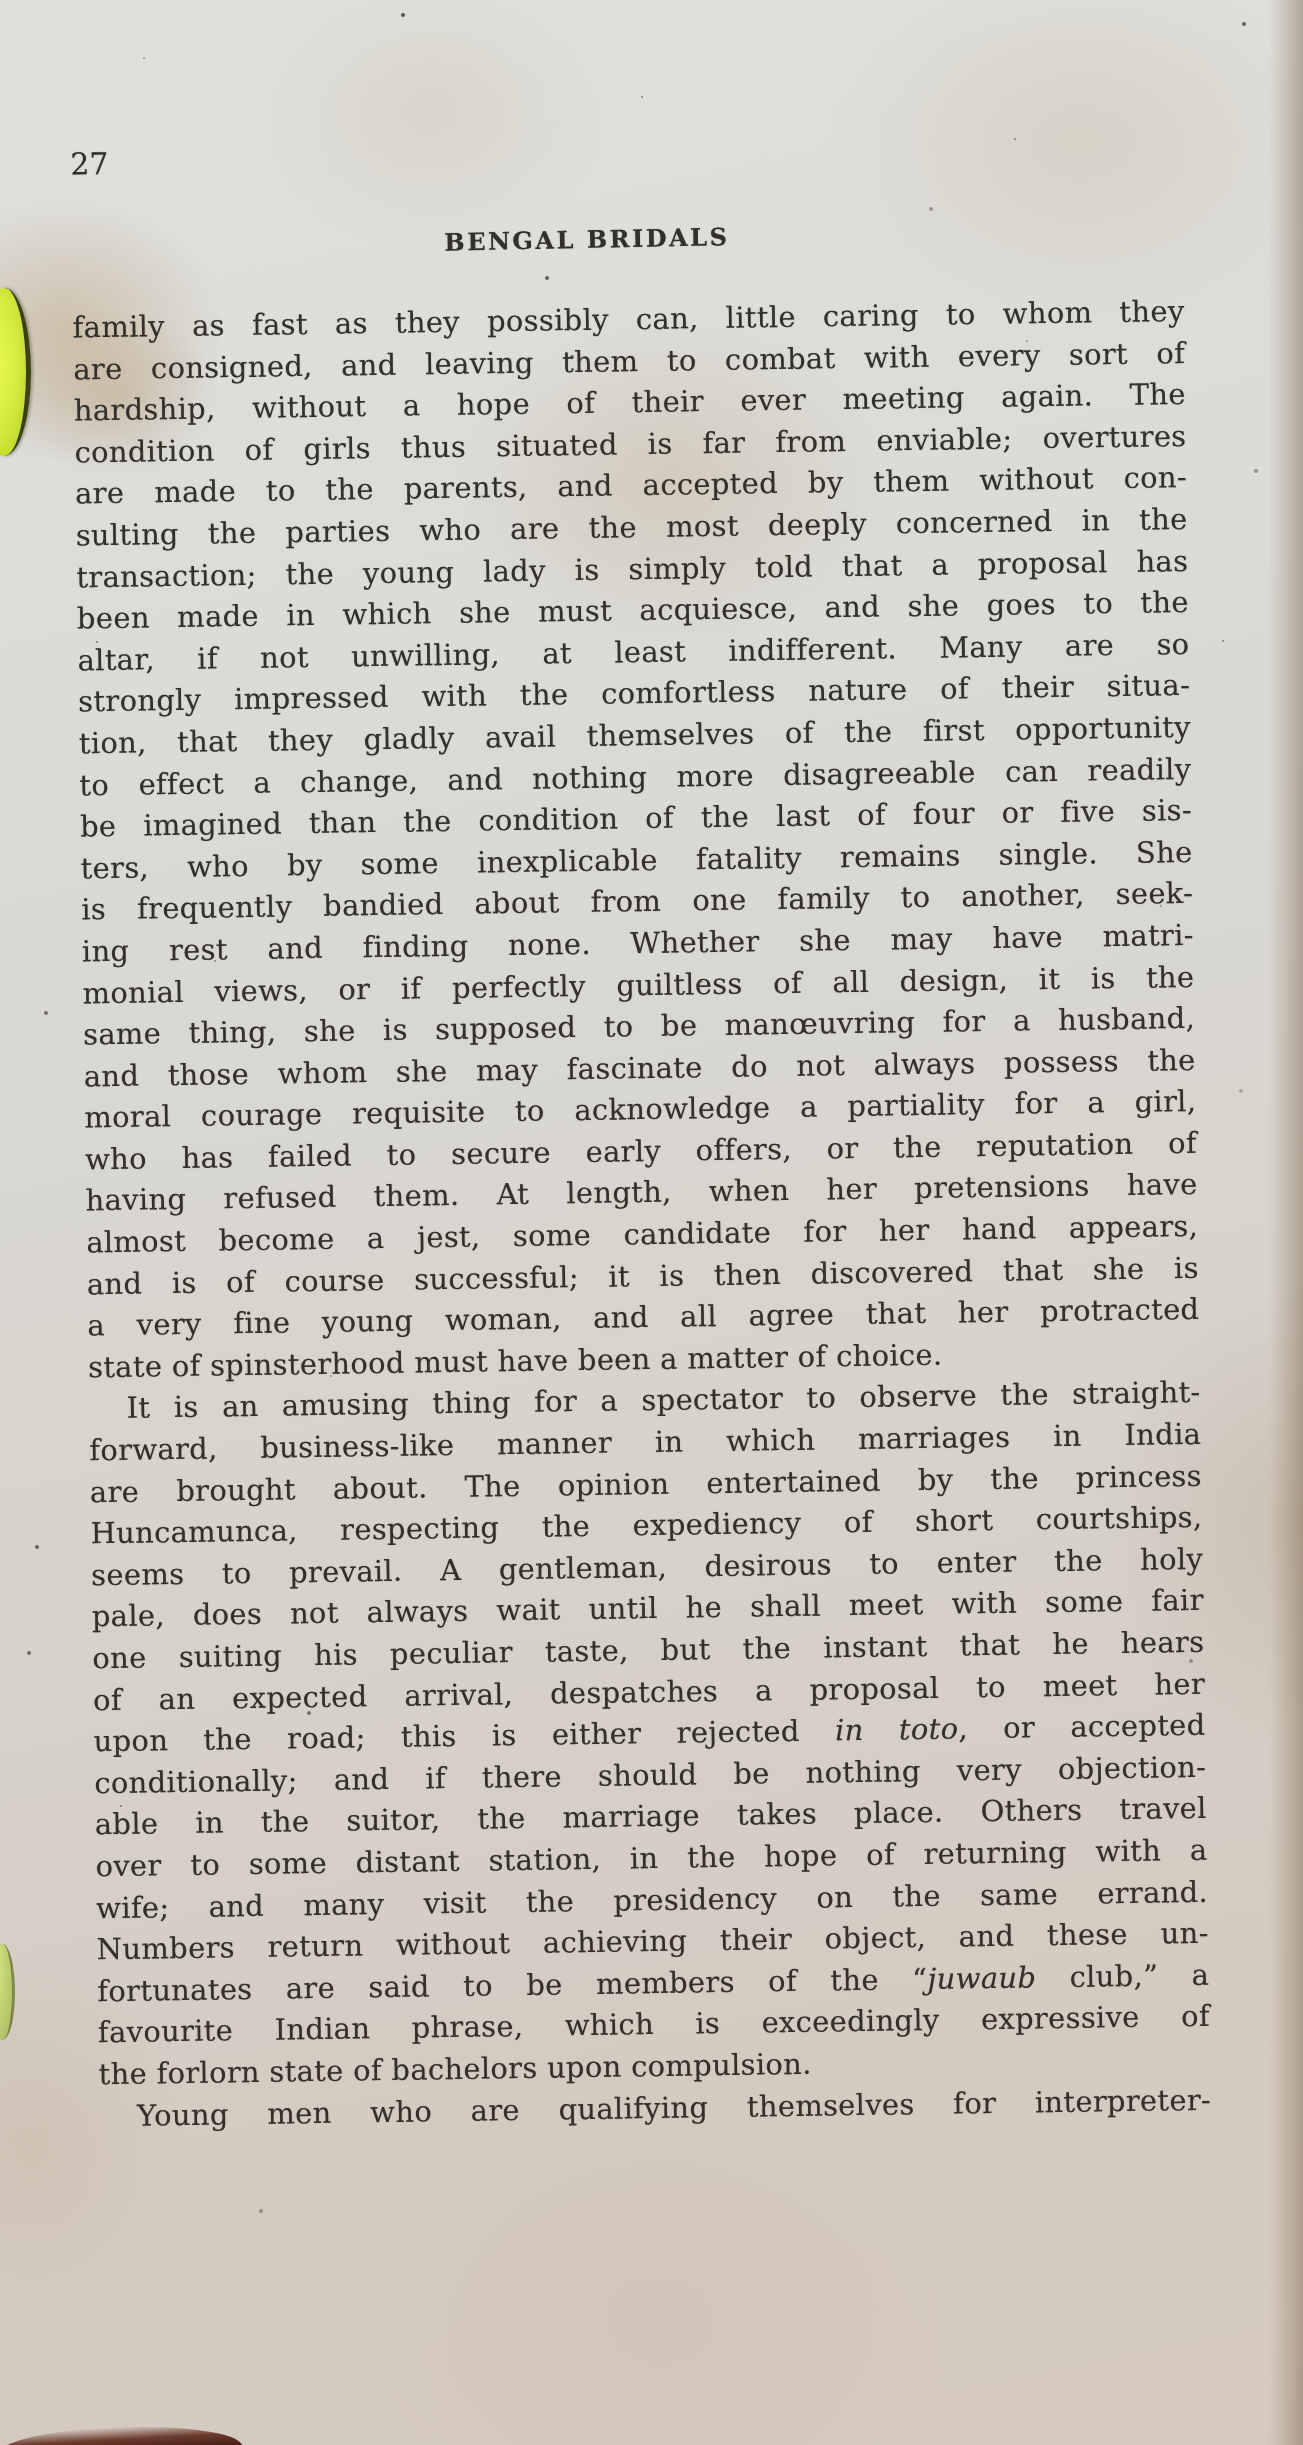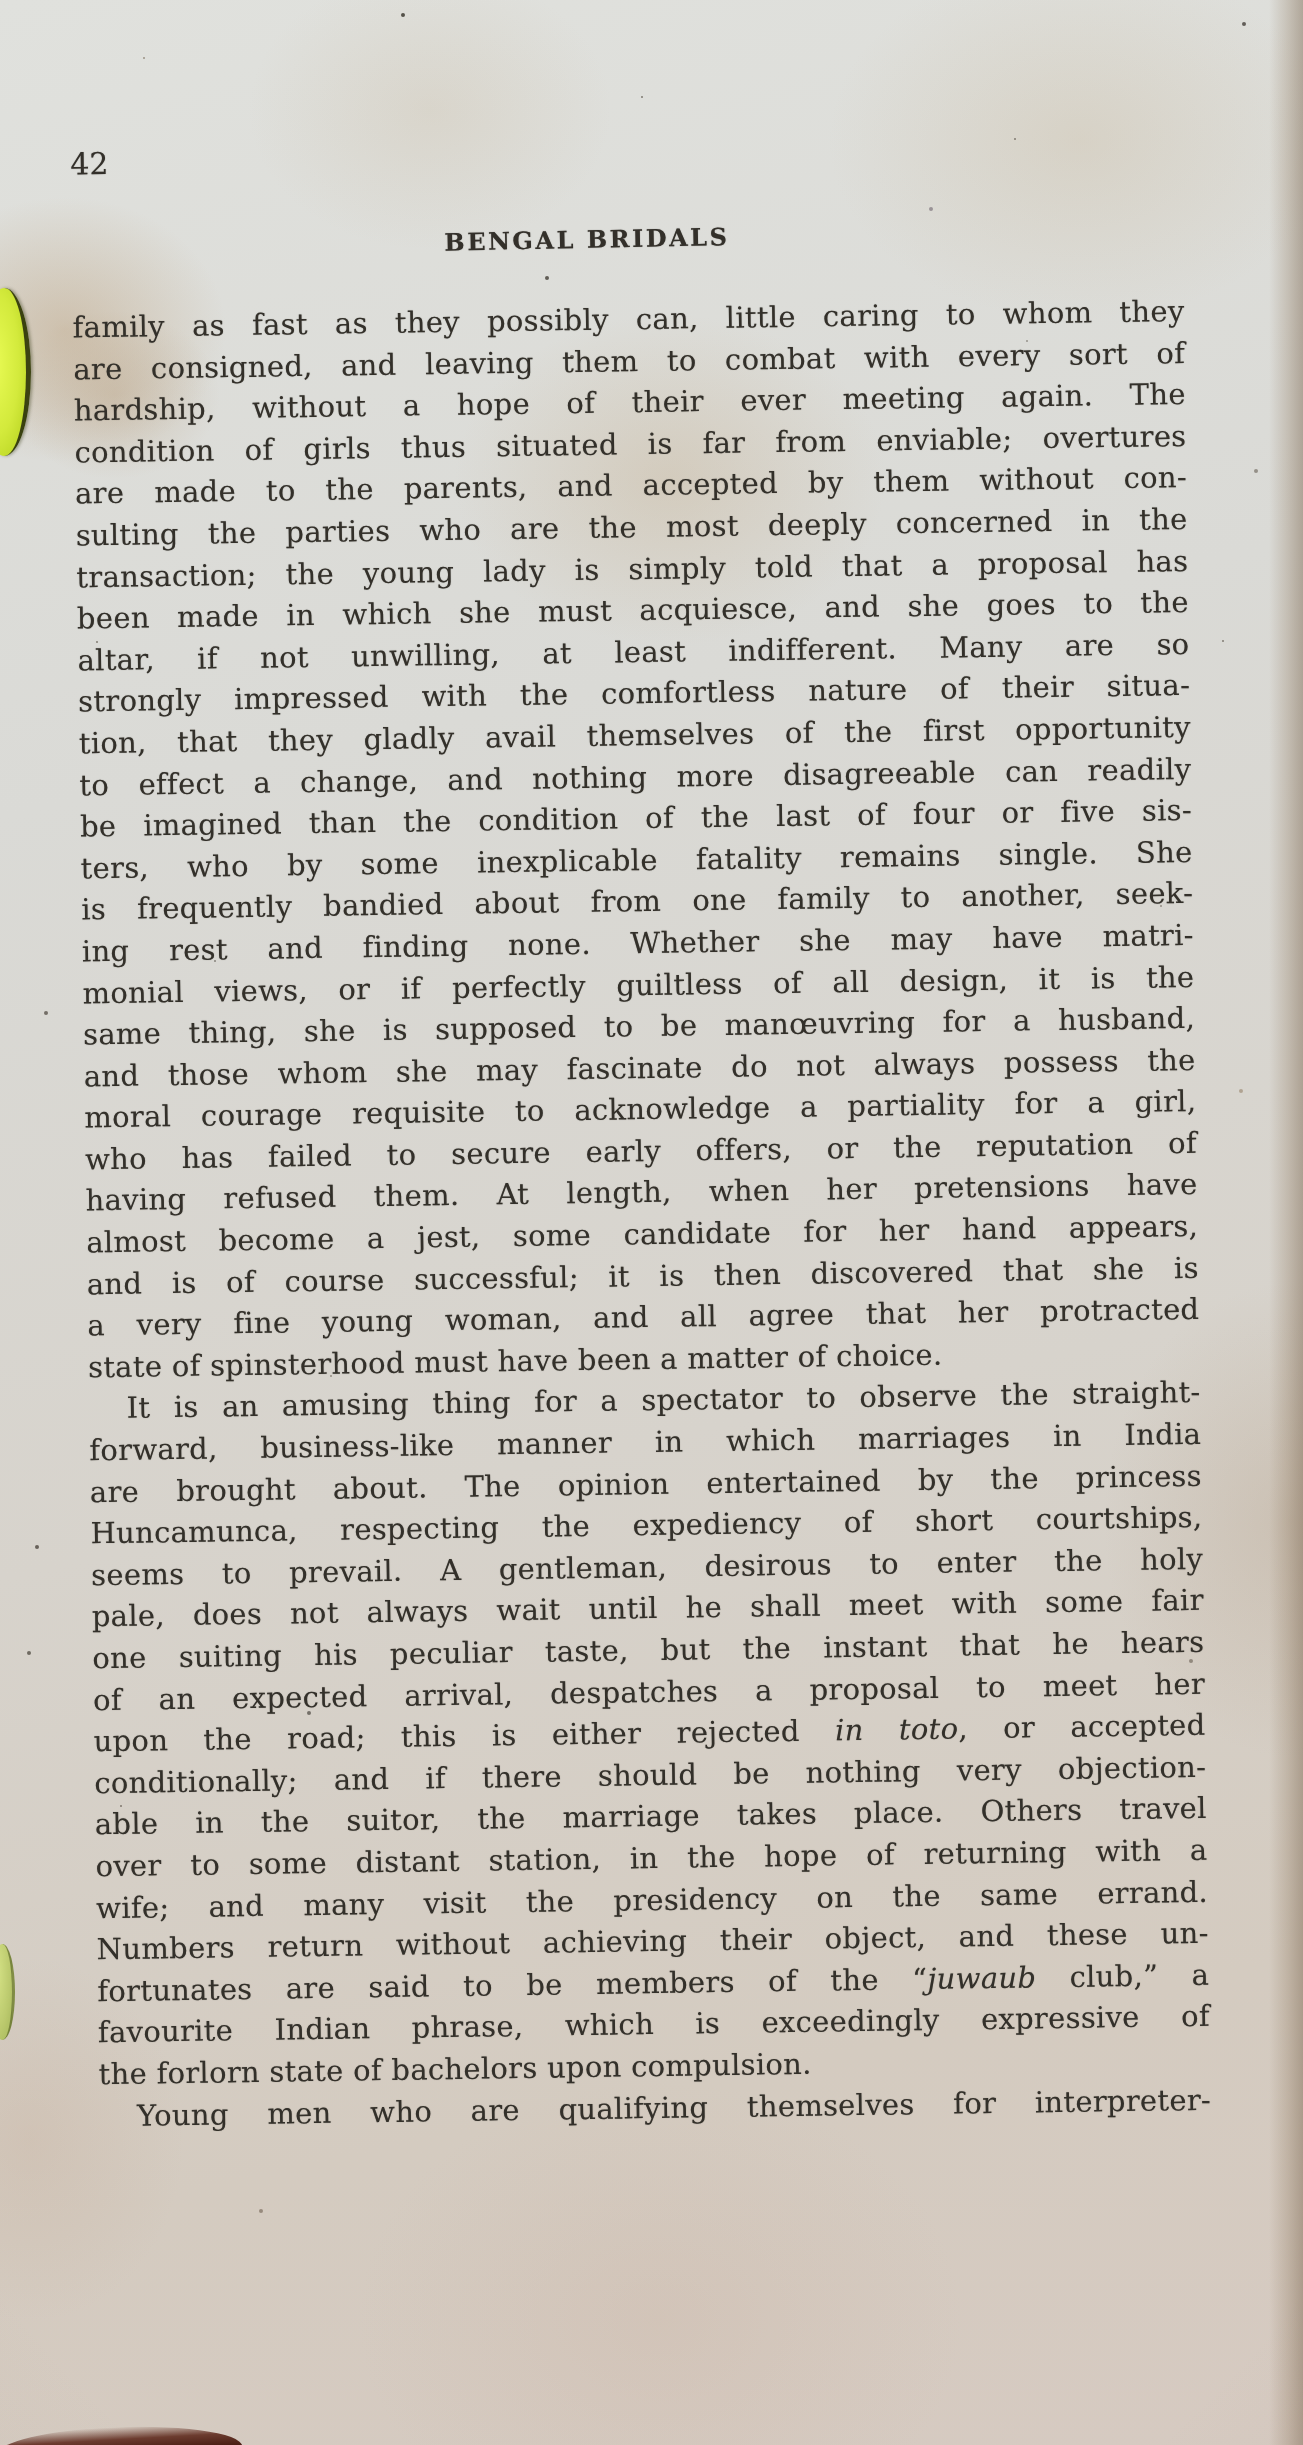--- a/index.html
+++ b/index.html
@@ -94,21 +94,21 @@
   }
 </style>
 </head>
 <body>
 
 <div class="photo">
   <div class="stains"></div>
   <div class="specks"></div>
 
   <div class="page-rotate">
-    <div class="page-number">42</div>
+    <div class="page-number">27</div>
     <div class="running-header">BENGAL BRIDALS</div>
     <div class="body-text" id="body-text">
         <div class="line">family as fast as they possibly can, little caring to whom they</div>
         <div class="line">are consigned, and leaving them to combat with every sort of</div>
         <div class="line">hardship, without a hope of their ever meeting again.  The</div>
         <div class="line">condition of girls thus situated is far from enviable; overtures</div>
         <div class="line">are made to the parents, and accepted by them without con-</div>
         <div class="line">sulting the parties who are the most deeply concerned in the</div>
         <div class="line">transaction; the young lady is simply told that a proposal has</div>
         <div class="line">been made in which she must acquiesce, and she goes to the</div>

